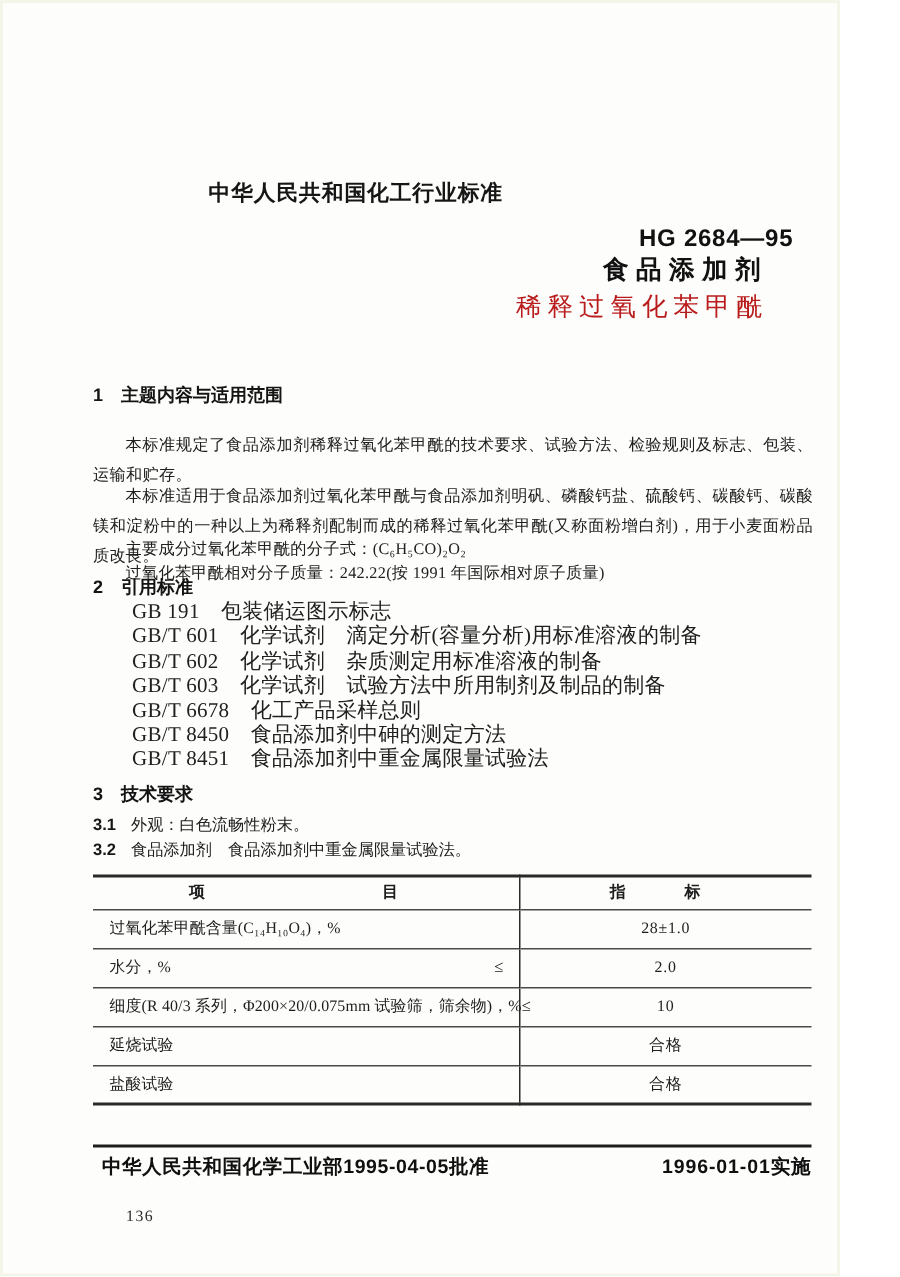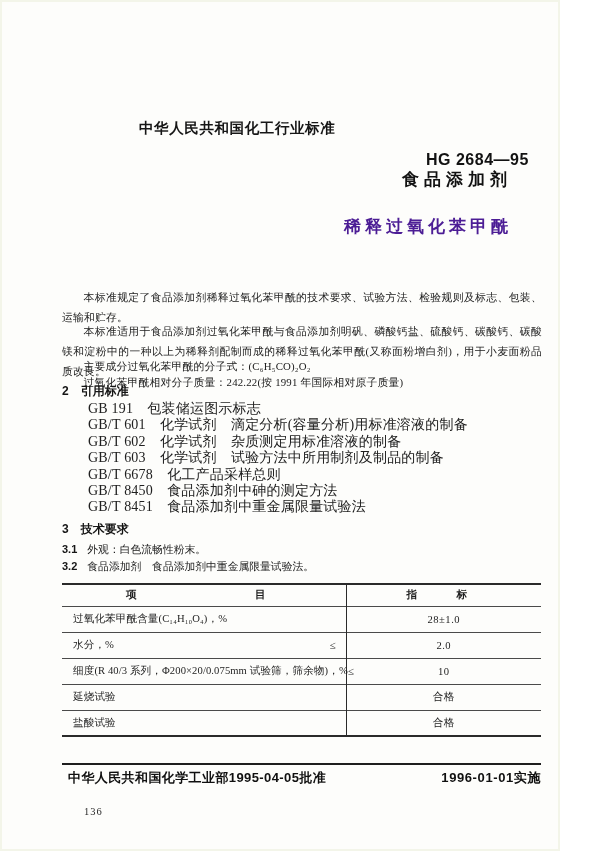--- a/index.html
+++ b/index.html
@@ -27,22 +27,22 @@
     position:absolute;top:151px;left:426px;
     font-family:var(--sans);font-weight:bold;
     font-size:16px;letter-spacing:0.5px;color:#121212;
   }
   .title-block{position:absolute;top:168px;left:0;width:512px;text-align:right;}
   .title-line1{
     font-family:var(--sans);font-weight:bold;font-size:17px;
     letter-spacing:5px;color:#111;
   }
   .title-line2{
-    font-family:var(--sans);font-weight:bold;font-size:17px;
-    letter-spacing:4px;color:#4c1d95;margin-top:24px;
+    font-family:var(--sans);font-weight:normal;font-size:17px;
+    letter-spacing:4px;color:#b91c1c;margin-top:2px;
   }
   
   .sec-head{
     position:absolute;left:62px;
     font-family:var(--sans);font-weight:bold;font-size:12px;color:#141414;
   }
   .sec-head .sec-num{margin-right:12px;}
   .para{
     position:absolute;left:62px;width:480px;
     font-family:var(--serif);font-size:10.8px;line-height:20px;
@@ -113,20 +113,23 @@
 
   <div class="std-type">中华人民共和国化工行业标准</div>
 
   <div class="std-code">HG 2684—95</div>
 
   <div class="title-block">
     <div class="title-line1">食品添加剂</div>
     <div class="title-line2">稀释过氧化苯甲酰</div>
   </div>
 
+  <div class="sec-head pos-s1">
+    <span class="sec-num">1</span><span>主题内容与适用范围</span>
+  </div>
 
   <p class="para indent pos-p1">本标准规定了食品添加剂稀释过氧化苯甲酰的技术要求、试验方法、检验规则及标志、包装、运输和贮存。</p>
 
   <p class="para indent pos-p2">本标准适用于食品添加剂过氧化苯甲酰与食品添加剂明矾、磷酸钙盐、硫酸钙、碳酸钙、碳酸镁和淀粉中的一种以上为稀释剂配制而成的稀释过氧化苯甲酰(又称面粉增白剂)，用于小麦面粉品质改良。</p>
 
   <p class="para indent pos-p3">主要成分过氧化苯甲酰的分子式：(C₆H₅CO)₂O₂</p>
 
   <p class="para indent pos-p4">过氧化苯甲酰相对分子质量：242.22(按 1991 年国际相对原子质量)</p>
 
   <div class="sec-head pos-s2">

